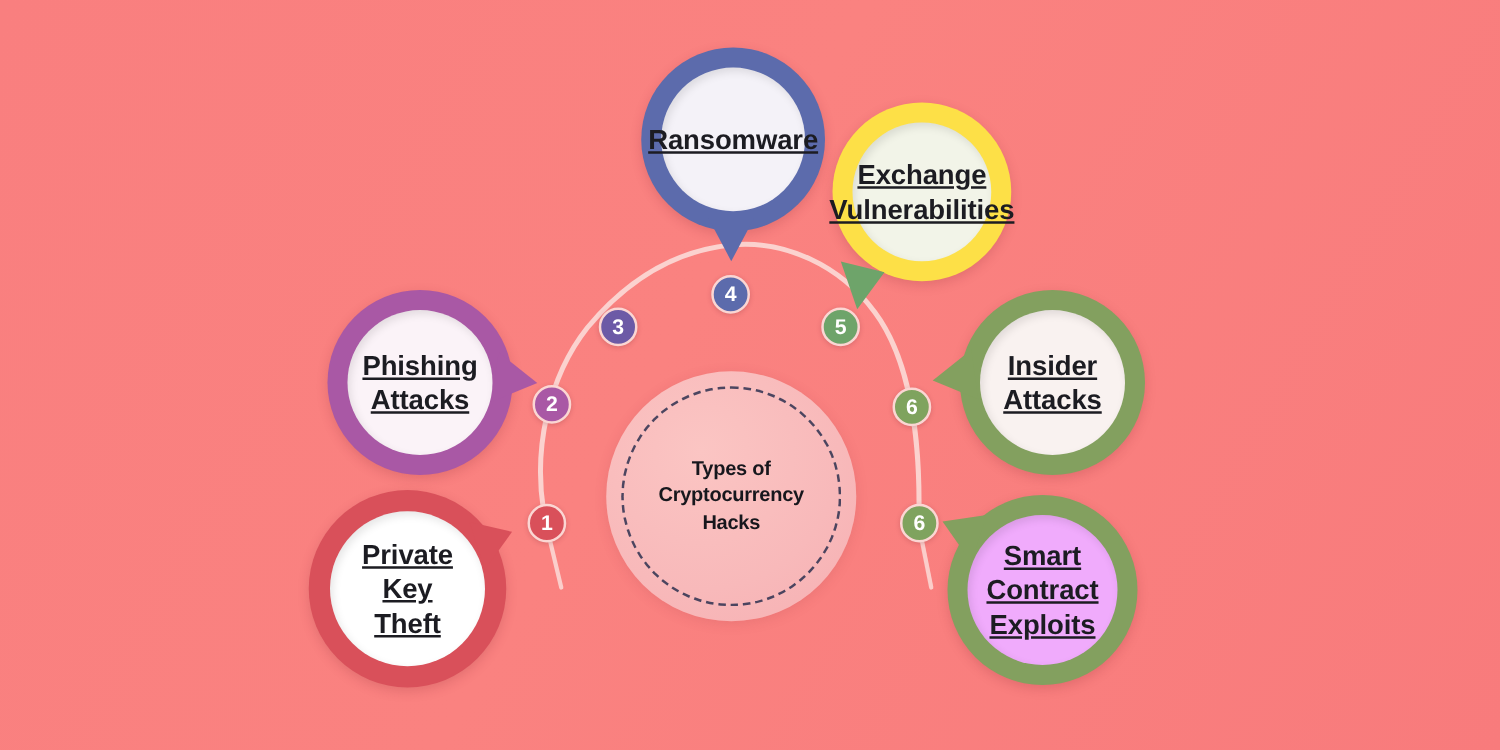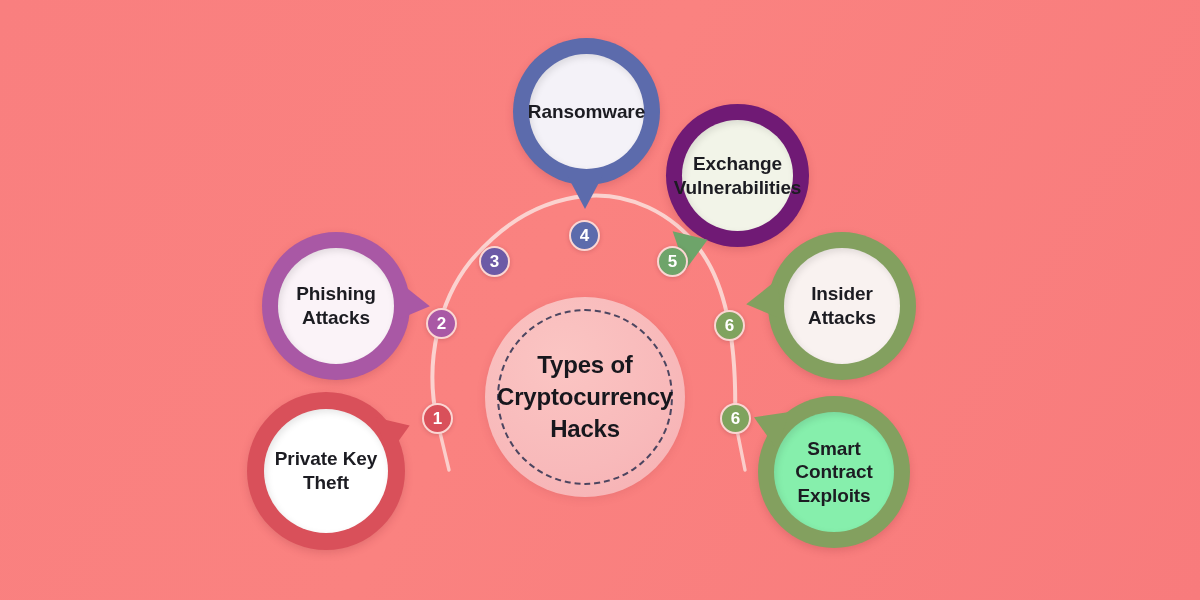--- a/index.html
+++ b/index.html
@@ -49,27 +49,28 @@
     display: flex;
     align-items: center;
     justify-content: center;
     box-sizing: border-box;
     text-align: center;
     position: relative;
     z-index: 3;
     box-shadow: inset 2px 3px 7px rgba(0,0,0,0.10);
   }
   .bubble .label {
-    font-size: 19px;
+    font-size: 22px;
     font-weight: bold;
     color: #1c1c22;
     line-height: 1.24;
     letter-spacing: -0.1px;
     padding: 0 10px;
     white-space: pre-line;
+    text-decoration: underline;
   }
   
   .tail {
     position: absolute;
     width: 0;
     height: 0;
     z-index: 1;
   }
 
   
@@ -92,21 +93,21 @@
     top: 12px;
     right: 12px;
     bottom: 12px;
     border-radius: 50%;
     border: 2px dashed #2E3150;
     opacity: 0.85;
   }
   .center-label {
     position: relative;
     z-index: 2;
-    font-size: 24px;
+    font-size: 16px;
     font-weight: bold;
     color: #17171d;
     line-height: 1.32;
     text-align: center;
     white-space: pre-line;
     letter-spacing: -0.2px;
   }
 
   
   .badge {
@@ -156,39 +157,39 @@
   </div>
 
 
   <div class="bubble" style="left:513px; top:38px; width:147px; height:147px; background:#5C6BAC; padding:16px;">
     <div class="tail" style="left:54px; bottom:-24px; border-top:34px solid #5C6BAC; border-left:18px solid transparent; border-right:18px solid transparent;"></div>
     <div class="inner" style="background:#F4F2F8;">
       <span class="label">Ransomware</span>
     </div>
   </div>
 
-  <div class="bubble" style="left:666px; top:104px; width:143px; height:143px; background:#701a75; padding:16px;">
+  <div class="bubble" style="left:666px; top:82px; width:143px; height:143px; background:#fde047; padding:16px;">
     <div class="tail" style="left:2px; bottom:-22px; border-top:34px solid #6EA46A; border-right:14px solid transparent; border-left:22px solid transparent; transform: rotate(14deg);"></div>
     <div class="inner" style="background:#F2F4E8;">
       <span class="label">Exchange
 Vulnerabilities</span>
     </div>
   </div>
 
   <div class="bubble" style="left:768px; top:232px; width:148px; height:148px; background:#83A05F; padding:16px;justify-content:flex-end;">
     <div class="tail" style="left:-22px; top:50px; border-right:34px solid #83A05F; border-top:20px solid transparent; border-bottom:20px solid transparent; transform: rotate(-8deg);"></div>
     <div class="inner" style="background:#F9F2F0;">
       <span class="label">Insider
 Attacks</span>
     </div>
   </div>
 
   <div class="bubble" style="left:758px; top:396px; width:152px; height:152px; background:#83A05F; padding:16px;">
     <div class="tail" style="left:-6px; top:10px; border-right:32px solid #83A05F; border-top:16px solid transparent; border-bottom:24px solid transparent; transform: rotate(18deg);"></div>
-    <div class="inner" style="background:#86efac;justify-content:center;">
+    <div class="inner" style="background:#f0abfc;justify-content:center;">
       <span class="label">Smart
 Contract
 Exploits</span>
     </div>
   </div>
 
   <div class="center-circle">
     <div class="center-dash"></div>
     <span class="center-label">Types of
 Cryptocurrency

